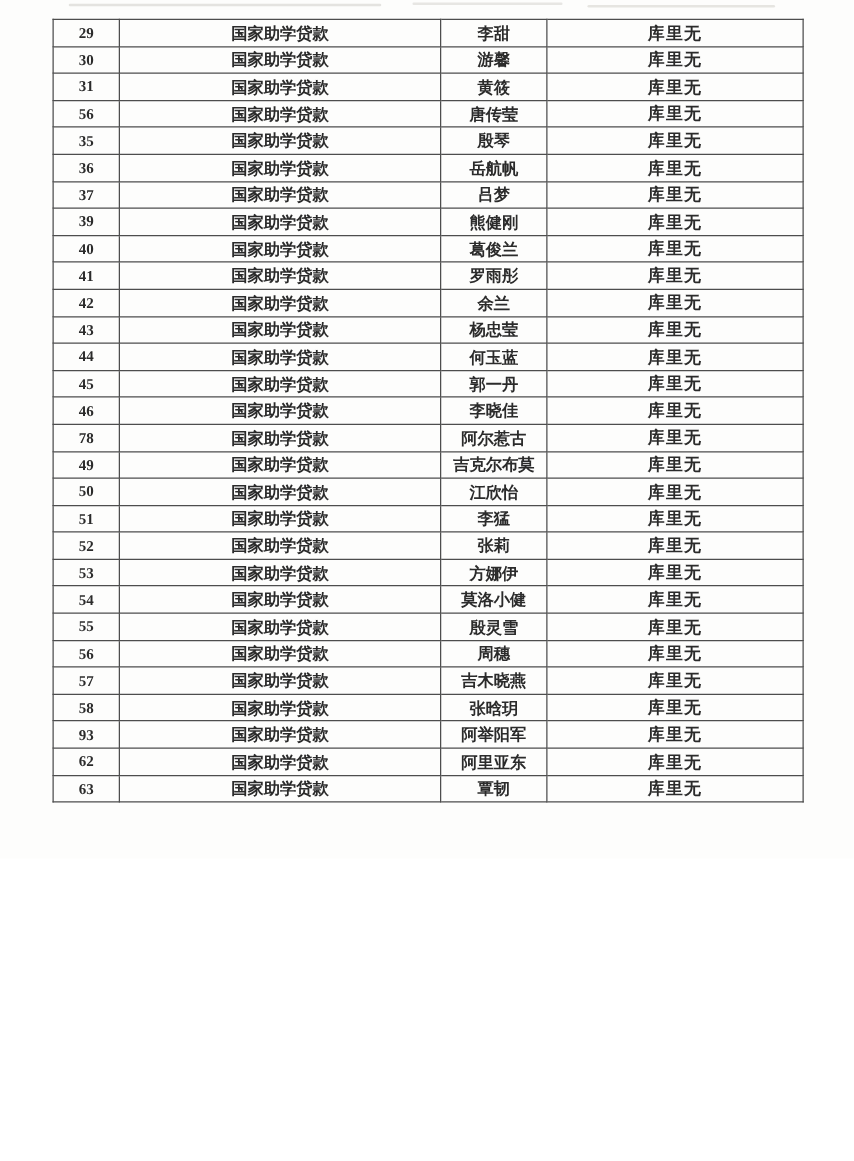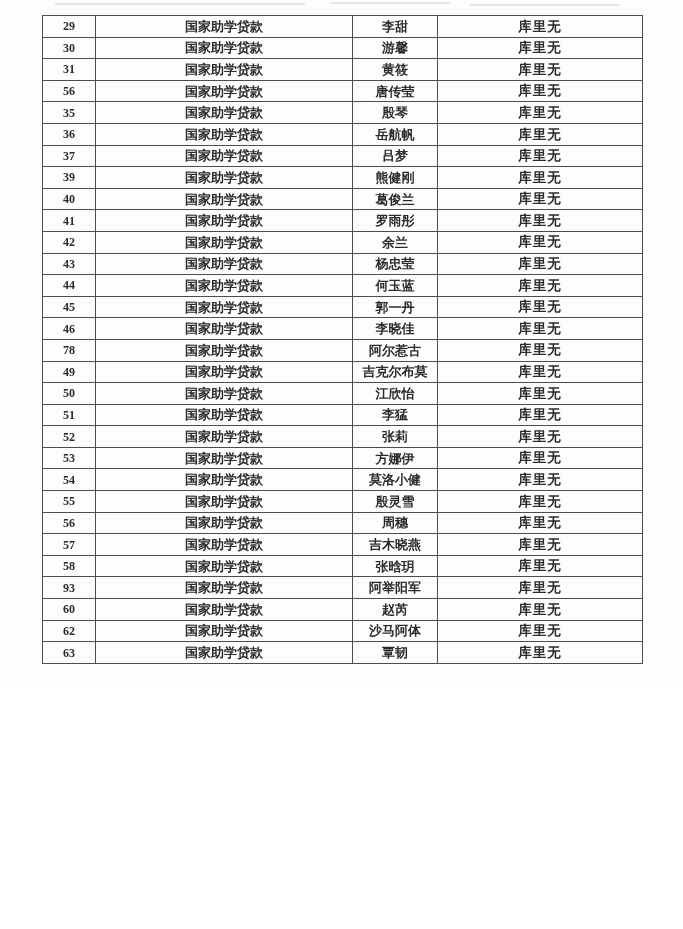--- a/index.html
+++ b/index.html
@@ -197,29 +197,23 @@
           <td class="c2">张晗玥</td>
           <td class="c3">库里无</td>
         </tr>
         <tr>
           <td class="c0">93</td>
           <td class="c1">国家助学贷款</td>
           <td class="c2">阿举阳军</td>
           <td class="c3">库里无</td>
         </tr>
         <tr>
-          <td class="c0">60</td>
-          <td class="c1">国家助学贷款</td>
-          <td class="c2">赵芮</td>
-          <td class="c3">库里无</td>
-        </tr>
-        <tr>
           <td class="c0">62</td>
           <td class="c1">国家助学贷款</td>
-          <td class="c2">沙马阿体</td>
+          <td class="c2">阿里亚东</td>
           <td class="c3">库里无</td>
         </tr>
         <tr>
           <td class="c0">63</td>
           <td class="c1">国家助学贷款</td>
           <td class="c2">覃韧</td>
           <td class="c3">库里无</td>
         </tr>
       </tbody>
   </table>

